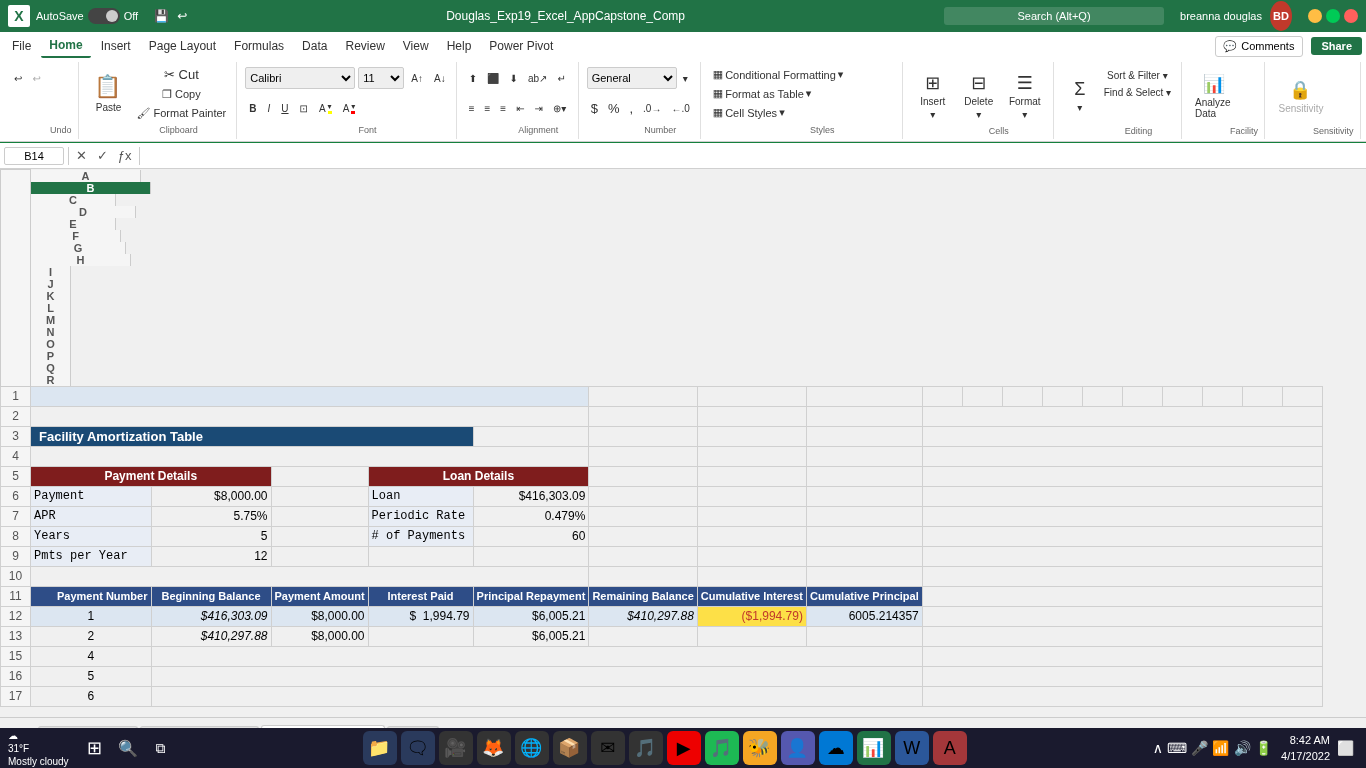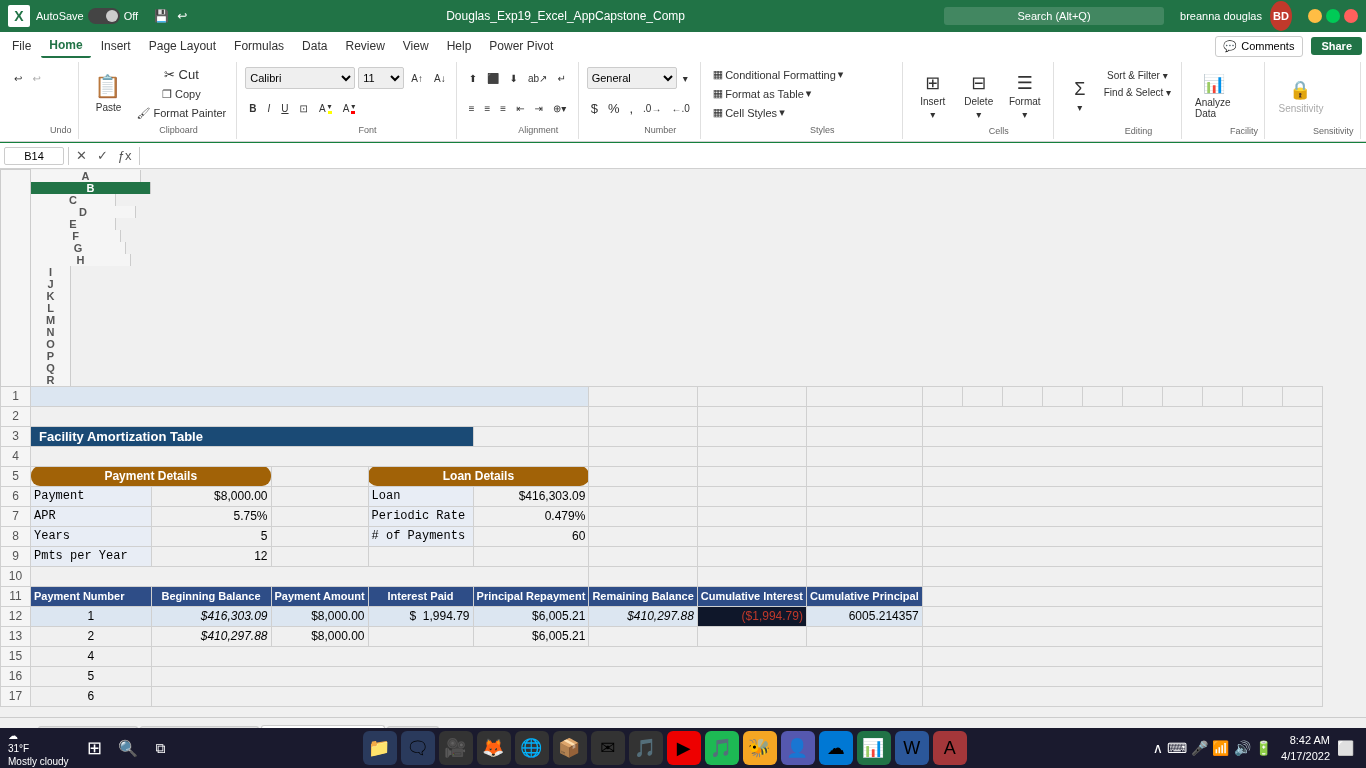--- a/index.html
+++ b/index.html
@@ -123,21 +123,21 @@
     .row-num.selected { background: #217346; color: white; }
 
     
     .cell { cursor: cell; }
     .cell.selected-cell { border: 2px solid #1a6b35 !important; background: #fff; }
     .cell.title-cell { background: #1a4a75; color: white; font-weight: bold; font-size: 14px; }
     .cell.label-cell { background: #e8edf5; font-family: Liberation Mono, monospace; }
     .cell.right-align { text-align: right; }
     .cell.center-align { text-align: center; }
     .cell.red-text { color: #c0392b; }
-    .cell.blue-header-row { background: #a16207; color: white; text-align: center; font-weight: bold; border-radius: 9px; }
+    .cell.blue-header-row { background: #7f1d1d; color: white; text-align: center; font-weight: bold; }
 
     
     #statusbar {
       height: 22px;
       background: #f0f0f0;
       border-top: 1px solid #ccc;
       display: flex;
       align-items: center;
       padding: 0 8px;
       font-size: 11px;
@@ -608,40 +608,40 @@
           <td class="row-num">10</td>
           <td class="cell" colspan="5"></td>
           <td class="cell"></td>
           <td class="cell"></td>
           <td class="cell"></td>
           <td class="cell" colspan="10"></td>
         </tr>
 
         <tr>
           <td class="row-num">11</td>
-          <td class="cell" style="background:#2e4d87;color:white;font-weight:bold;text-align:left;font-size:11px">Payment Number</td>
+          <td class="cell" style="background:#2e4d87;color:white;font-weight:bold;text-align:right;font-size:11px">Payment Number</td>
           <td class="cell" style="background:#2e4d87;color:white;font-weight:bold;text-align:center;font-size:11px">Beginning Balance</td>
           <td class="cell" style="background:#2e4d87;color:white;font-weight:bold;text-align:center;font-size:11px">Payment Amount</td>
           <td class="cell" style="background:#2e4d87;color:white;font-weight:bold;text-align:center;font-size:11px">Interest Paid</td>
           <td class="cell" style="background:#2e4d87;color:white;font-weight:bold;text-align:center;font-size:11px">Principal Repayment</td>
           <td class="cell" style="background:#2e4d87;color:white;font-weight:bold;text-align:center;font-size:11px">Remaining Balance</td>
           <td class="cell" style="background:#2e4d87;color:white;font-weight:bold;text-align:center;font-size:11px">Cumulative Interest</td>
           <td class="cell" style="background:#2e4d87;color:white;font-weight:bold;text-align:center;font-size:11px">Cumulative Principal</td>
           <td class="cell" colspan="10"></td>
         </tr>
 
         <tr>
           <td class="row-num">12</td>
           <td class="cell center-align" style="background:#dce6f1">1</td>
           <td class="cell right-align" style="background:#dce6f1;font-style:italic">$416,303.09</td>
           <td class="cell right-align" style="background:#dce6f1">$8,000.00</td>
           <td class="cell right-align" style="background:#dce6f1">$ &nbsp;1,994.79</td>
           <td class="cell right-align" style="background:#dce6f1">$6,005.21</td>
           <td class="cell right-align" style="background:#dce6f1;font-style:italic">$410,297.88</td>
-          <td class="cell right-align red-text" style="background:#0f172a">($1,994.79)</td>
+          <td class="cell right-align red-text" style="background:#fde047">($1,994.79)</td>
           <td class="cell right-align" style="background:#dce6f1">6005.214357</td>
           <td class="cell" colspan="10"></td>
         </tr>
 
         <tr>
           <td class="row-num">13</td>
           <td class="cell center-align">2</td>
           <td class="cell right-align" style="font-style:italic">$410,297.88</td>
           <td class="cell right-align">$8,000.00</td>
           <td class="cell"></td>

